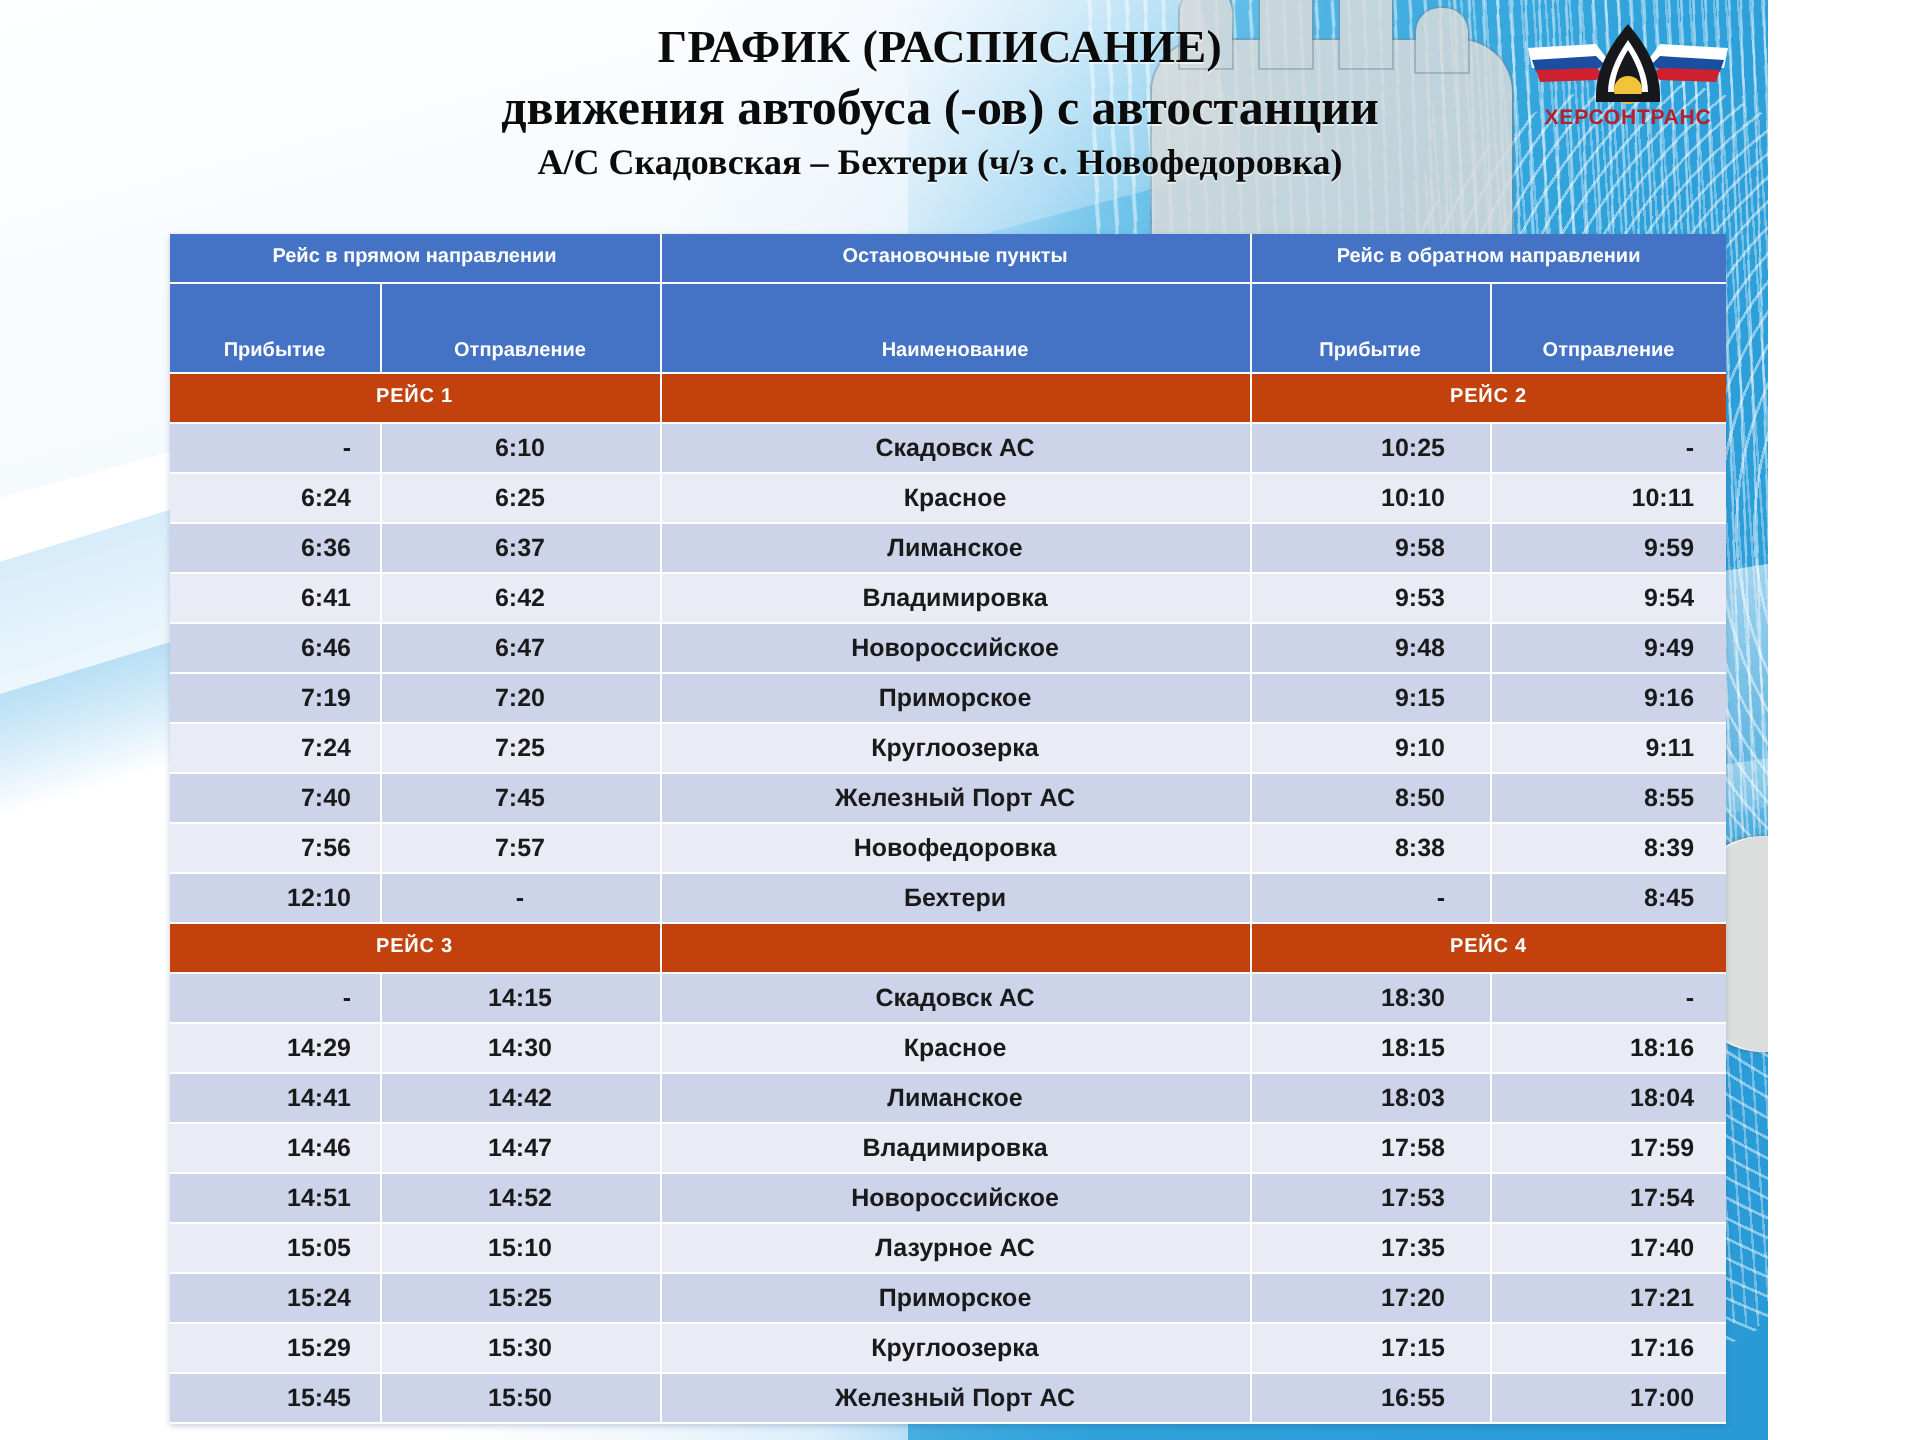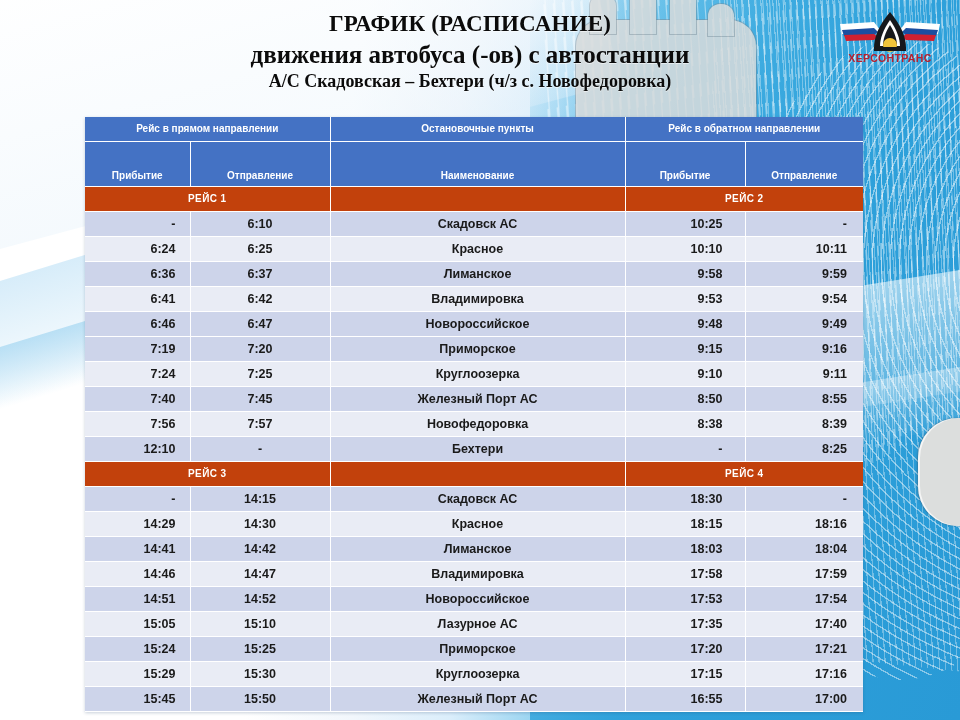--- a/index.html
+++ b/index.html
@@ -3,21 +3,21 @@
 <meta charset="utf-8">
 <title>Bus Schedule</title>
 <style>
   html,body{margin:0;padding:0;}
   body{
     width:960px;height:720px;overflow:hidden;
     font-family:"Liberation Sans", sans-serif;
     background:#ffffff;
     position:relative;
   }
-  #stage{position:absolute;inset:0;width:960px;height:720px;overflow:hidden;text-decoration:underline;}
+  #stage{position:absolute;inset:0;width:884px;height:720px;overflow:hidden;text-decoration:underline;}
 
   
   .bg-base{position:absolute;inset:0;
     background:linear-gradient(100deg,#ffffff 0%,#ffffff 34%,#f2f7fc 44%,#dbeefb 53%,#8fd0ef 62%,#4eb3e4 72%,#3aa7df 85%,#2e9ddb 100%);}
   .bg-blue-right{position:absolute;top:0;right:0;width:430px;height:720px;
     background:linear-gradient(115deg,rgba(255,255,255,0) 0%,rgba(64,177,228,.55) 18%,rgba(45,160,218,.95) 55%,rgba(41,154,214,1) 100%);}
   .fan{position:absolute;top:-70px;left:560px;width:520px;height:560px;
     background:repeating-linear-gradient(92deg,rgba(255,255,255,.55) 0px,rgba(255,255,255,.55) 1.4px,rgba(255,255,255,0) 1.4px,rgba(255,255,255,0) 7px);
     transform:perspective(600px) rotateY(26deg) rotate(-4deg);
     transform-origin:top center;opacity:.85;}
@@ -232,21 +232,21 @@
             <td class="dep">7:57</td>
             <td class="name">Новофедоровка</td>
             <td class="rarr">8:38</td>
             <td class="rdep">8:39</td>
           </tr>
           <tr class="alt">
             <td class="arr">12:10</td>
             <td class="dep">-</td>
             <td class="name">Бехтери</td>
             <td class="rarr">-</td>
-            <td class="rdep">8:25</td>
+            <td class="rdep">8:45</td>
           </tr>
           <tr class="trip">
             <th colspan="2">РЕЙС 3</th>
             <th></th>
             <th colspan="2">РЕЙС 4</th>
           </tr>
           <tr class="alt">
             <td class="arr">-</td>
             <td class="dep">14:15</td>
             <td class="name">Скадовск АС</td>

